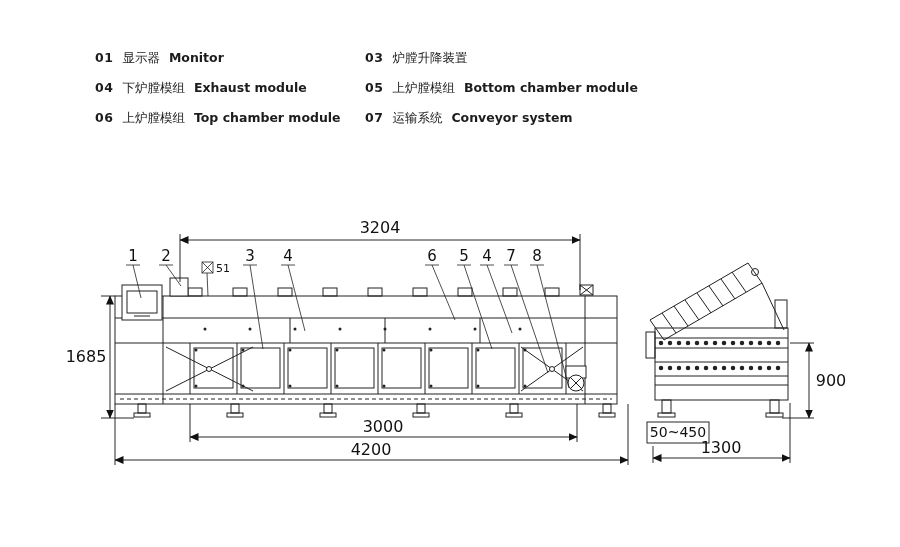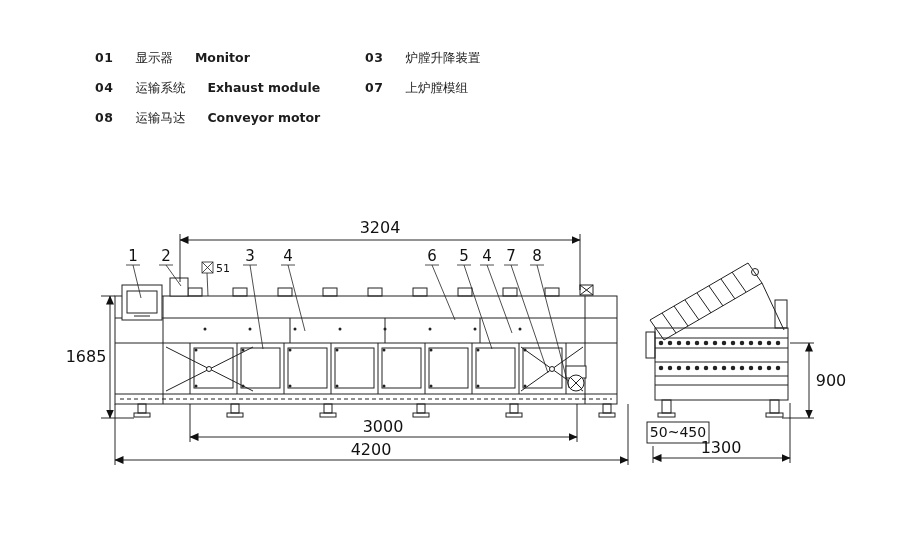--- a/index.html
+++ b/index.html
@@ -1,21 +1,21 @@
 <!DOCTYPE html>
 <html><head>
 <meta charset="utf-8">
 <style>
   html,body{margin:0;padding:0;background:#ffffff;}
   .page{position:relative;width:900px;height:547px;background:#ffffff;overflow:hidden;
         font-family:"DejaVu Sans","Liberation Sans",sans-serif;}
   .legend{position:absolute;left:95px;top:50px;display:grid;
           grid-template-columns:270px auto;row-gap:13px;
           font-size:12.5px;font-weight:600;color:#1c1c1c;}
-  .legend-item{display:flex;gap:22px;align-items:baseline;white-space:nowrap;}
+  .legend-item{display:flex;gap:9px;align-items:baseline;white-space:nowrap;}
   .li-num{font-weight:700;letter-spacing:.5px;}
   .li-cn{font-weight:400;}
   .li-en{font-weight:600;}
   svg.drawing{position:absolute;left:0;top:0;}
   svg text{font-family:"DejaVu Sans","Liberation Sans",sans-serif;fill:#111;}
   .dimtext{font-size:16px;}
   .dimtext-sm{font-size:14px;}
   .callout{font-size:15px;}
   .marker-label{font-size:11px;}
 </style>
@@ -29,31 +29,37 @@
       <span class="li-num">01</span>
       <span class="li-cn">显示器</span>
       <span class="li-en">Monitor</span>
     </div>
     <div class="legend-item">
       <span class="li-num">03</span>
       <span class="li-cn">炉膛升降装置</span>
     </div>
     <div class="legend-item">
       <span class="li-num">04</span>
+      <span class="li-cn">下炉膛模组</span>
+      <span class="li-en">Exhaust module</span>
+    </div>
+    <div class="legend-item">
+      <span class="li-num">05</span>
+      <span class="li-cn">上炉膛模组</span>
+      <span class="li-en">Bottom chamber module</span>
+    </div>
+    <div class="legend-item">
+      <span class="li-num">06</span>
+      <span class="li-cn">上炉膛模组</span>
+      <span class="li-en">Top chamber module</span>
+    </div>
+    <div class="legend-item">
+      <span class="li-num">07</span>
       <span class="li-cn">运输系统</span>
-      <span class="li-en">Exhaust module</span>
-    </div>
-    <div class="legend-item">
-      <span class="li-num">07</span>
-      <span class="li-cn">上炉膛模组</span>
-    </div>
-    <div class="legend-item">
-      <span class="li-num">08</span>
-      <span class="li-cn">运输马达</span>
-      <span class="li-en">Conveyor motor</span>
+      <span class="li-en">Conveyor system</span>
     </div>
   </div>
 
   <svg class="drawing" width="900" height="547" viewBox="0 0 900 547">
     <defs>
       <marker id="aL" markerWidth="10" markerHeight="8" refX="0.5" refY="4" orient="auto" markerUnits="userSpaceOnUse">
         <path d="M9,0 L0,4 L9,8 Z" fill="#111"></path>
       </marker>
       <marker id="aR" markerWidth="10" markerHeight="8" refX="8.5" refY="4" orient="auto" markerUnits="userSpaceOnUse">
         <path d="M0,0 L9,4 L0,8 Z" fill="#111"></path>

